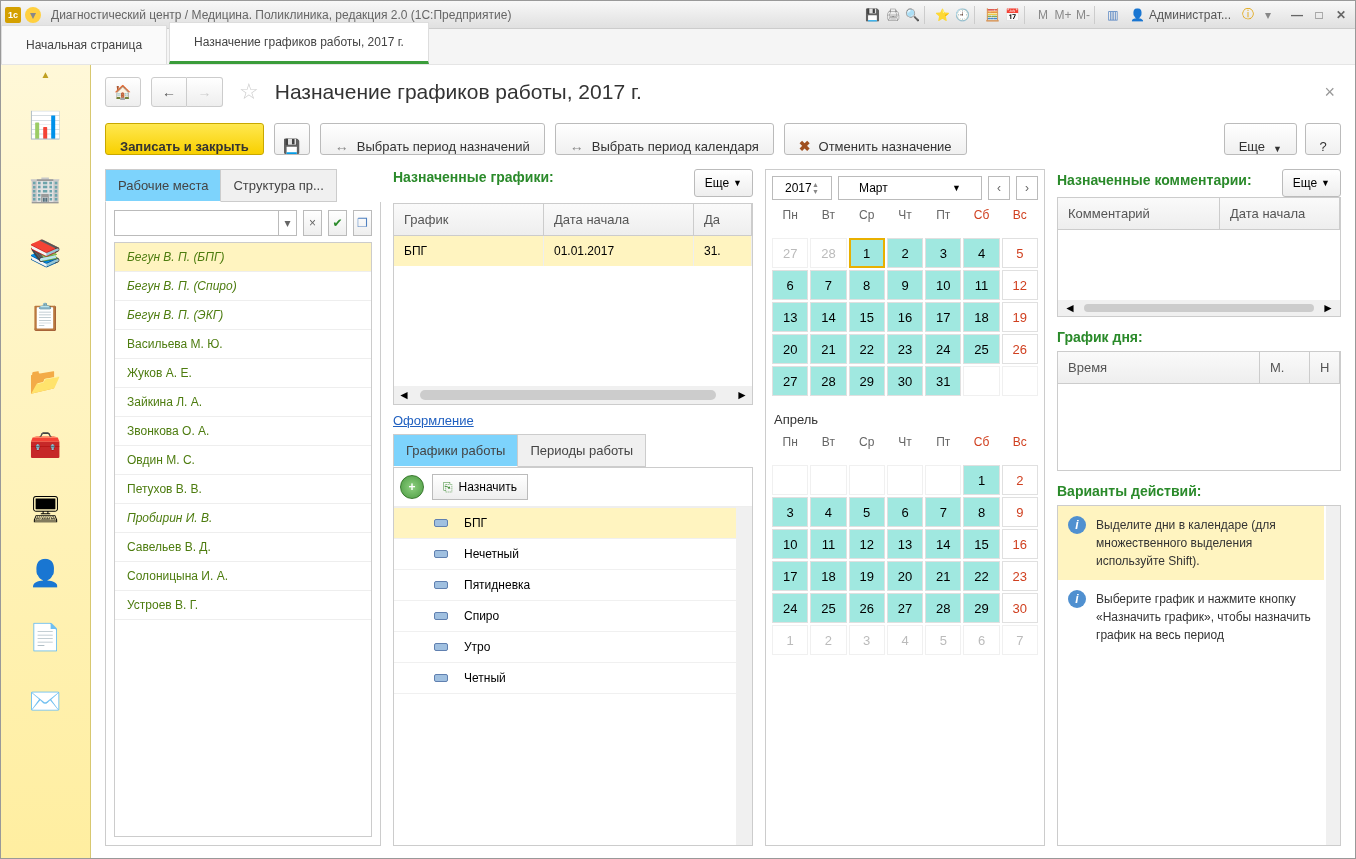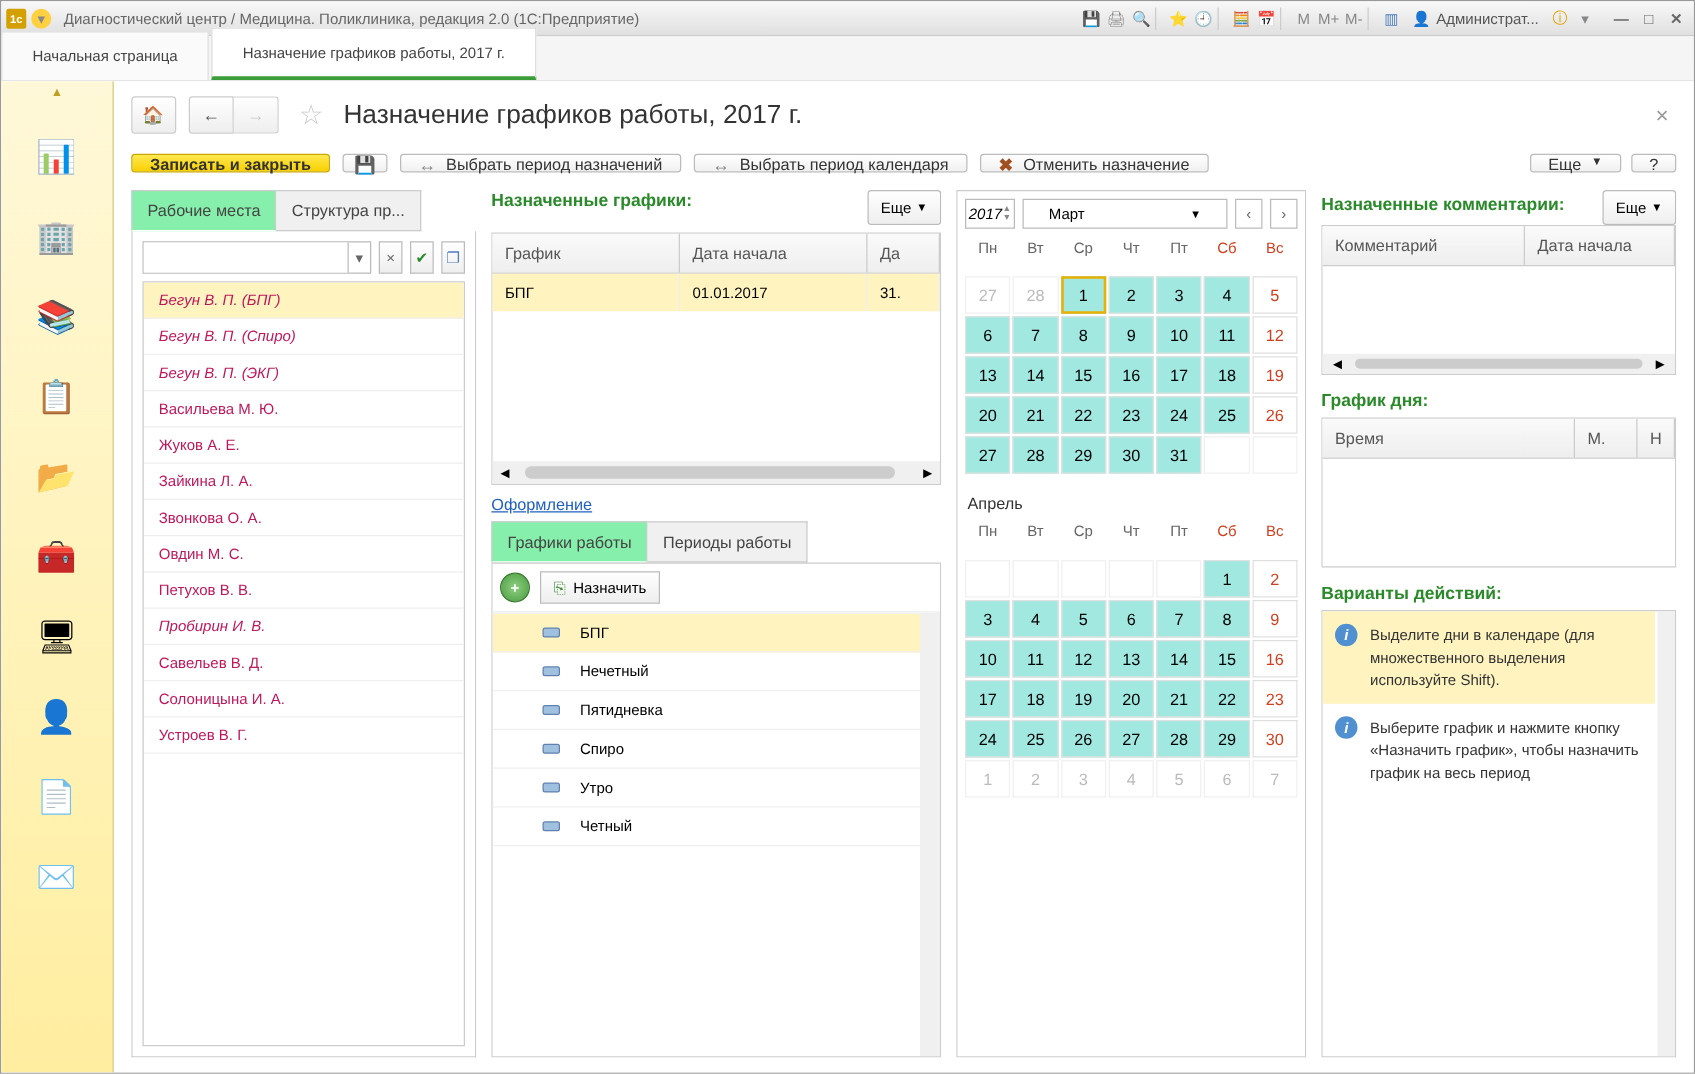--- a/index.html
+++ b/index.html
@@ -28,53 +28,53 @@
 .nav-row { display: flex; align-items: center; gap: 10px; margin-bottom: 16px; }
 .nav-btn { width: 36px; height: 30px; border: 1px solid #ccc; border-radius: 3px; background: linear-gradient(#fff,#eee); display: flex; align-items: center; justify-content: center; cursor: pointer; color: #555; font-size: 14px; }
 .nav-btn-group { display: flex; }
 .nav-btn-group .nav-btn:first-child { border-top-right-radius: 0; border-bottom-right-radius: 0; }
 .nav-btn-group .nav-btn:last-child { border-top-left-radius: 0; border-bottom-left-radius: 0; border-left: none; }
 .star-icon { color: #ccc; font-size: 22px; cursor: pointer; margin: 0 6px; }
 .page-title { font-size: 21px; color: #333; }
 .close-x { margin-left: auto; color: #999; font-size: 18px; cursor: pointer; padding: 0 6px; }
 
 .toolbar-row { display: flex; align-items: center; gap: 10px; margin-bottom: 14px; }
-.btn { height: 15px; padding: 0 14px; border: 1px solid #bbb; border-radius: 3px; background: linear-gradient(#fff,#f0f0f0); display: flex; align-items: flex-start; gap: 8px; cursor: pointer; color: #333; font-size: 13px; }
+.btn { height: 32px; padding: 0 14px; border: 1px solid #bbb; border-radius: 3px; background: linear-gradient(#fff,#f0f0f0); display: flex; align-items: flex-end; gap: 8px; cursor: pointer; color: #333; font-size: 13px; }
 .btn.primary { background: linear-gradient(#ffe850,#f8d000); border-color: #c8a800; font-weight: bold; }
 .btn-icon-only { width: 36px; padding: 0; justify-content: center; }
 .btn .ico { color: #888; font-size: 14px; }
 .btn .ico-x { color: #a05020; font-weight: bold; }
 .toolbar-right { margin-left: auto; display: flex; gap: 8px; }
 
 .panels-row { flex: 1; display: flex; gap: 12px; overflow: hidden; }
 .panel { display: flex; flex-direction: column; overflow: hidden; }
 .panel-left { width: 276px; }
 .panel-mid { width: 360px; }
 .panel-cal { width: 280px; }
 .panel-right { flex: 1; }
 
 .section-title { color: #2a8a2a; font-size: 14px; font-weight: bold; margin-bottom: 6px; }
 .small-link { color: #2060c0; text-decoration: underline; cursor: pointer; font-size: 13px; margin: 8px 0 6px; }
 
 .inner-tabs { display: flex; }
 .inner-tab { padding: 8px 12px; border: 1px solid #ccc; background: #f0f0f0; cursor: pointer; font-size: 13px; color: #444; }
-.inner-tab.active { background: #86efac; border-bottom-color: #fff; }
+.inner-tab.active { background: #7dd3fc; border-bottom-color: #fff; }
 .inner-tab + .inner-tab { border-left: none; }
 .inner-tab-body { border: 1px solid #ccc; border-top: none; padding: 8px; flex: 1; display: flex; flex-direction: column; overflow: hidden; }
 
 .filter-row { display: flex; gap: 6px; margin-bottom: 6px; align-items: center; }
 .filter-input { flex: 1; height: 26px; border: 1px solid #bbb; display: flex; }
 .filter-input input { flex: 1; border: none; padding: 0 4px; font-size: 12px; }
 .filter-input .dd { width: 18px; border-left: 1px solid #bbb; display: flex; align-items: center; justify-content: center; cursor: pointer; color: #666; }
 .sq-btn { width: 26px; height: 26px; border: 1px solid #bbb; display: flex; align-items: center; justify-content: center; cursor: pointer; color: #666; background: linear-gradient(#fff,#eee); }
 .ico-check-green { color: #2a8a2a; }
 .ico-stack { color: #5080c0; }
 
 .list-box { border: 1px solid #ccc; flex: 1; overflow-y: auto; }
-.list-item { padding: 7px 12px; border-bottom: 1px solid #eee; cursor: pointer; color: #be185d; }
+.list-item { padding: 7px 12px; border-bottom: 1px solid #eee; cursor: pointer; color: #4d7c0f; }
 .list-item.italic { font-style: italic; }
 .list-item.sel { background: #fff4c0; }
 
 .panel-mid-top { display: flex; justify-content: space-between; align-items: flex-start; }
 .mini-more-btn { height: 28px; padding: 0 10px; border: 1px solid #bbb; border-radius: 3px; background: linear-gradient(#fff,#eee); display: flex; align-items: center; gap: 4px; cursor: pointer; }
 
 .grid { border: 1px solid #ccc; }
 .grid-head { display: flex; background: linear-gradient(#fafafa,#eee); border-bottom: 1px solid #ccc; }
 .grid-head .gh { padding: 8px 10px; border-right: 1px solid #ccc; color: #555; font-size: 13px; }
 .grid-body-row { display: flex; background: #fff4c0; }
@@ -87,21 +87,21 @@
 .round-add { width: 24px; height: 24px; border-radius: 12px; background: radial-gradient(#8ed080,#4a9a40); display: flex; align-items: center; justify-content: center; color: #fff; font-weight: bold; cursor: pointer; border: 1px solid #3a7a30; }
 .assign-btn { height: 26px; padding: 0 10px; border: 1px solid #bbb; background: linear-gradient(#fff,#eee); display: flex; align-items: center; gap: 6px; cursor: pointer; }
 .sched-list { flex: 1; overflow-y: auto; border-top: 1px solid #eee; }
 .sched-row { display: flex; align-items: center; padding: 8px 10px 8px 40px; gap: 16px; border-bottom: 1px solid #f0f0f0; cursor: pointer; }
 .sched-row.sel { background: #fff4c0; }
 .minus-ico { width: 14px; height: 8px; background: #a0c0e0; border: 1px solid #6080b0; border-radius: 2px; }
 .sched-vscroll { width: 16px; background: #f0f0f0; }
 
 .calendar-panel { border: 1px solid #ccc; padding: 6px; flex: 1; overflow-y: auto; }
 .cal-head { display: flex; align-items: center; gap: 6px; margin-bottom: 4px; }
-.cal-year { width: 40px; height: 24px; border: 1px solid #bbb; padding: 0 2px; display: flex; align-items: center; justify-content: space-between; font-style: italic; }
+.cal-year { width: 60px; height: 24px; border: 1px solid #bbb; padding: 0 12px; display: flex; align-items: center; justify-content: space-between; }
 .cal-month { flex: 1; height: 24px; border: 1px solid #bbb; padding: 0 20px; display: flex; align-items: center; justify-content: space-between; }
 .cal-nav-btn { width: 22px; height: 24px; border: 1px solid #bbb; display: flex; align-items: center; justify-content: center; cursor: pointer; color: #666; }
 .cal-grid { display: grid; grid-template-columns: repeat(7, 1fr); gap: 2px; margin-bottom: 12px; }
 .cal-dh { text-align: center; padding: 4px 0; color: #666; font-size: 12px; }
 .cal-dh.we { color: #d04020; }
 .cal-d { height: 30px; display: flex; align-items: center; justify-content: center; border: 1px solid #e0e0e0; cursor: pointer; font-size: 13px; }
 .cal-d.other { color: #bbb; border-color: #f0f0f0; }
 .cal-d.work { background: #a0e8e0; }
 .cal-d.we-txt { color: #d04020; }
 .cal-d.today { border: 2px solid #e8b000; }

